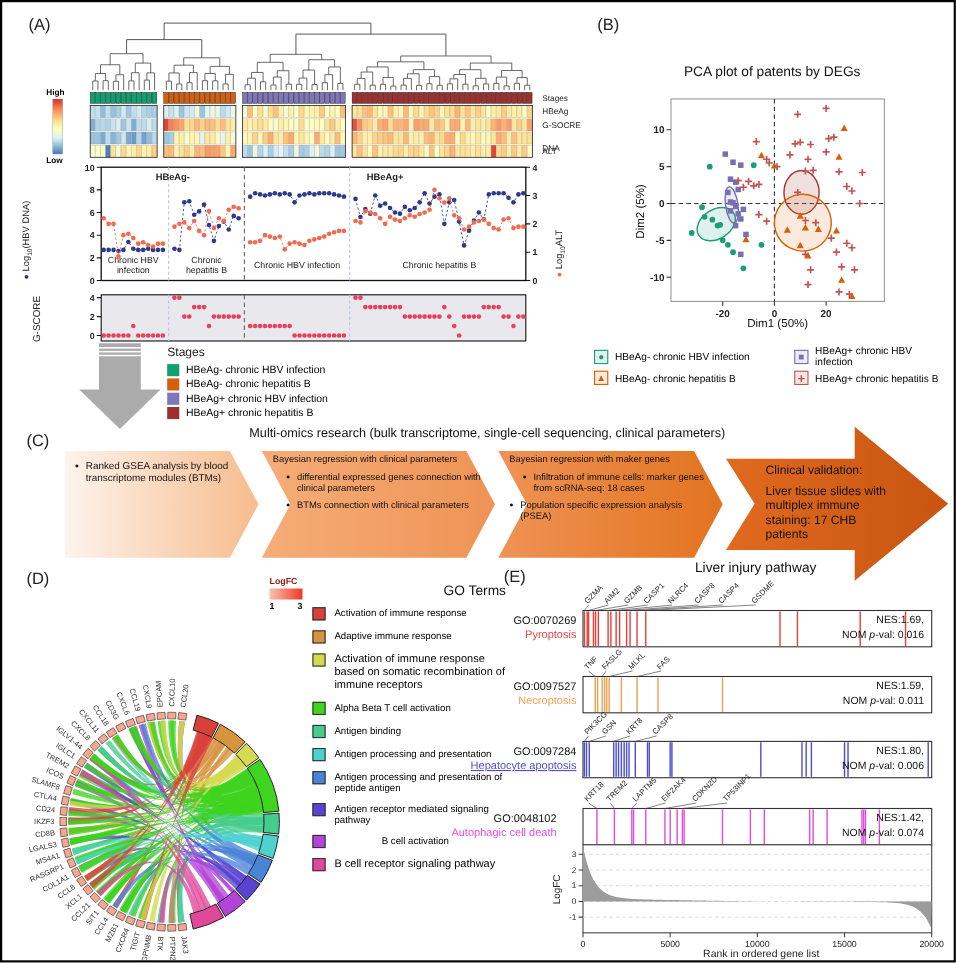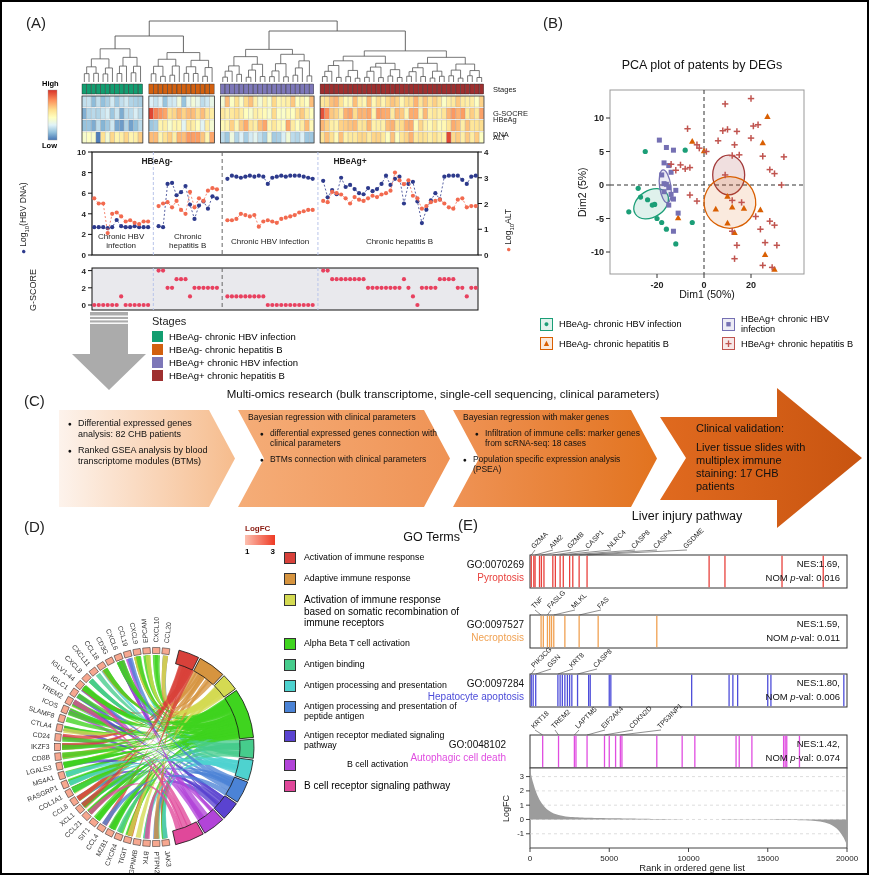--- a/index.html
+++ b/index.html
@@ -1405,21 +1405,21 @@
 
   <span class="abs pletter" style="left:24px;top:12px;">(A)</span>
   <span class="abs pletter" style="left:541px;top:12px;">(B)</span>
   <span class="abs pletter" style="left:22px;top:390px;">(C)</span>
   <span class="abs pletter" style="left:22px;top:516px;">(D)</span>
   <span class="abs pletter" style="left:456px;top:514px;">(E)</span>
 
   <span class="abs" style="left:40px;top:77px;font-size:7.5px;font-weight:bold;">High</span>
   <span class="abs" style="left:40px;top:139px;font-size:7.5px;font-weight:bold;">Low</span>
   <span class="abs tiny" style="left:491px;top:83px;">Stages</span>
-  <span class="abs tiny" style="left:491px;top:113px;">HBeAg</span>
+  <span class="abs tiny" style="left:491px;top:95px;">HBeAg</span>
   <span class="abs tiny" style="left:491px;top:107px;">G-SOCRE</span>
   <span class="abs tiny" style="left:491px;top:128px;">DNA</span>
   <span class="abs tiny" style="left:491px;top:131px;">ALT</span>
 
   <div class="abs rot" style="left:16px;top:252px;font-size:8.5px;color:#222;">
     <span class="dot-hbv">●</span>
     <span>Log</span><sub>10</sub><span>(HBV DNA)</span>
   </div>
   <div class="abs rot" style="left:501px;top:250px;font-size:8.5px;color:#222;">
     <span class="dot-alt">●</span>
@@ -1477,24 +1477,20 @@
         </div>
         <span style="font-size: 9.2px;">HBeAg+ chronic hepatitis B</span>
       </div>
     </div>
 
   <div class="abs" style="left:160px;top:386px;width:562px;text-align:center;font-size:11.5px;color:#111;">Multi-omics research (bulk transcriptome, single-cell sequencing, clinical parameters)</div>
   <div class="abs" id="flow-steps">
       <div class="abs steptxt" style="left: 66px; top: 416px; width: 152px; font-size: 9px;">
         <div class="bullet-row">
           <span class="bullet-glyph">●</span>
-          <span>Differential expressed genes analysis: 82 CHB patients</span>
-        </div>
-        <div class="bullet-row">
-          <span class="bullet-glyph">●</span>
           <span>Ranked GSEA analysis by blood transcriptome modules (BTMs)</span>
         </div>
       </div>
       <div class="abs steptxt" style="left: 246px; top: 410px; width: 200px; font-size: 8.5px;">
         <div style="margin-bottom: 6px;">Bayesian regression with clinical parameters</div>
         <div class="bullet-row" style="margin-left: 12px;">
           <span class="bullet-glyph">●</span>
           <span>differential expressed genes connection with clinical parameters</span>
         </div>
         <div class="bullet-row" style="margin-left: 12px;">
@@ -1586,21 +1582,21 @@
       <div class="abs rowlab" style="left: 402px; top: 616px; width: 120px;">
         <div style="color: rgb(17, 17, 17);">GO:0097527</div>
         <div style="color: rgb(240, 161, 82);">Necroptosis</div>
       </div>
       <div class="abs nesbox" style="left: 700px; top: 615px; width: 138px;">
         <div>NES:1.59,</div>
         <div><span>NOM </span><i>p</i><span>-val: 0.011</span></div>
       </div>
       <div class="abs rowlab" style="left: 402px; top: 675px; width: 120px;">
         <div style="color: rgb(17, 17, 17);">GO:0097284</div>
-        <div style="color: rgb(77, 77, 217);">Hepatocyte apoptosis</div>
+        <div style="color: rgb(77, 77, 217); text-decoration: underline;">Hepatocyte apoptosis</div>
       </div>
       <div class="abs nesbox" style="left: 700px; top: 674px; width: 138px;">
         <div>NES:1.80,</div>
         <div><span>NOM </span><i>p</i><span>-val: 0.006</span></div>
       </div>
       <div class="abs rowlab" style="left: 384px; top: 736px; width: 120px;">
         <div style="color: rgb(17, 17, 17);">GO:0048102</div>
         <div style="color: rgb(224, 77, 224);">Autophagic cell death</div>
       </div>
       <div class="abs nesbox" style="left: 700px; top: 735px; width: 138px;">

